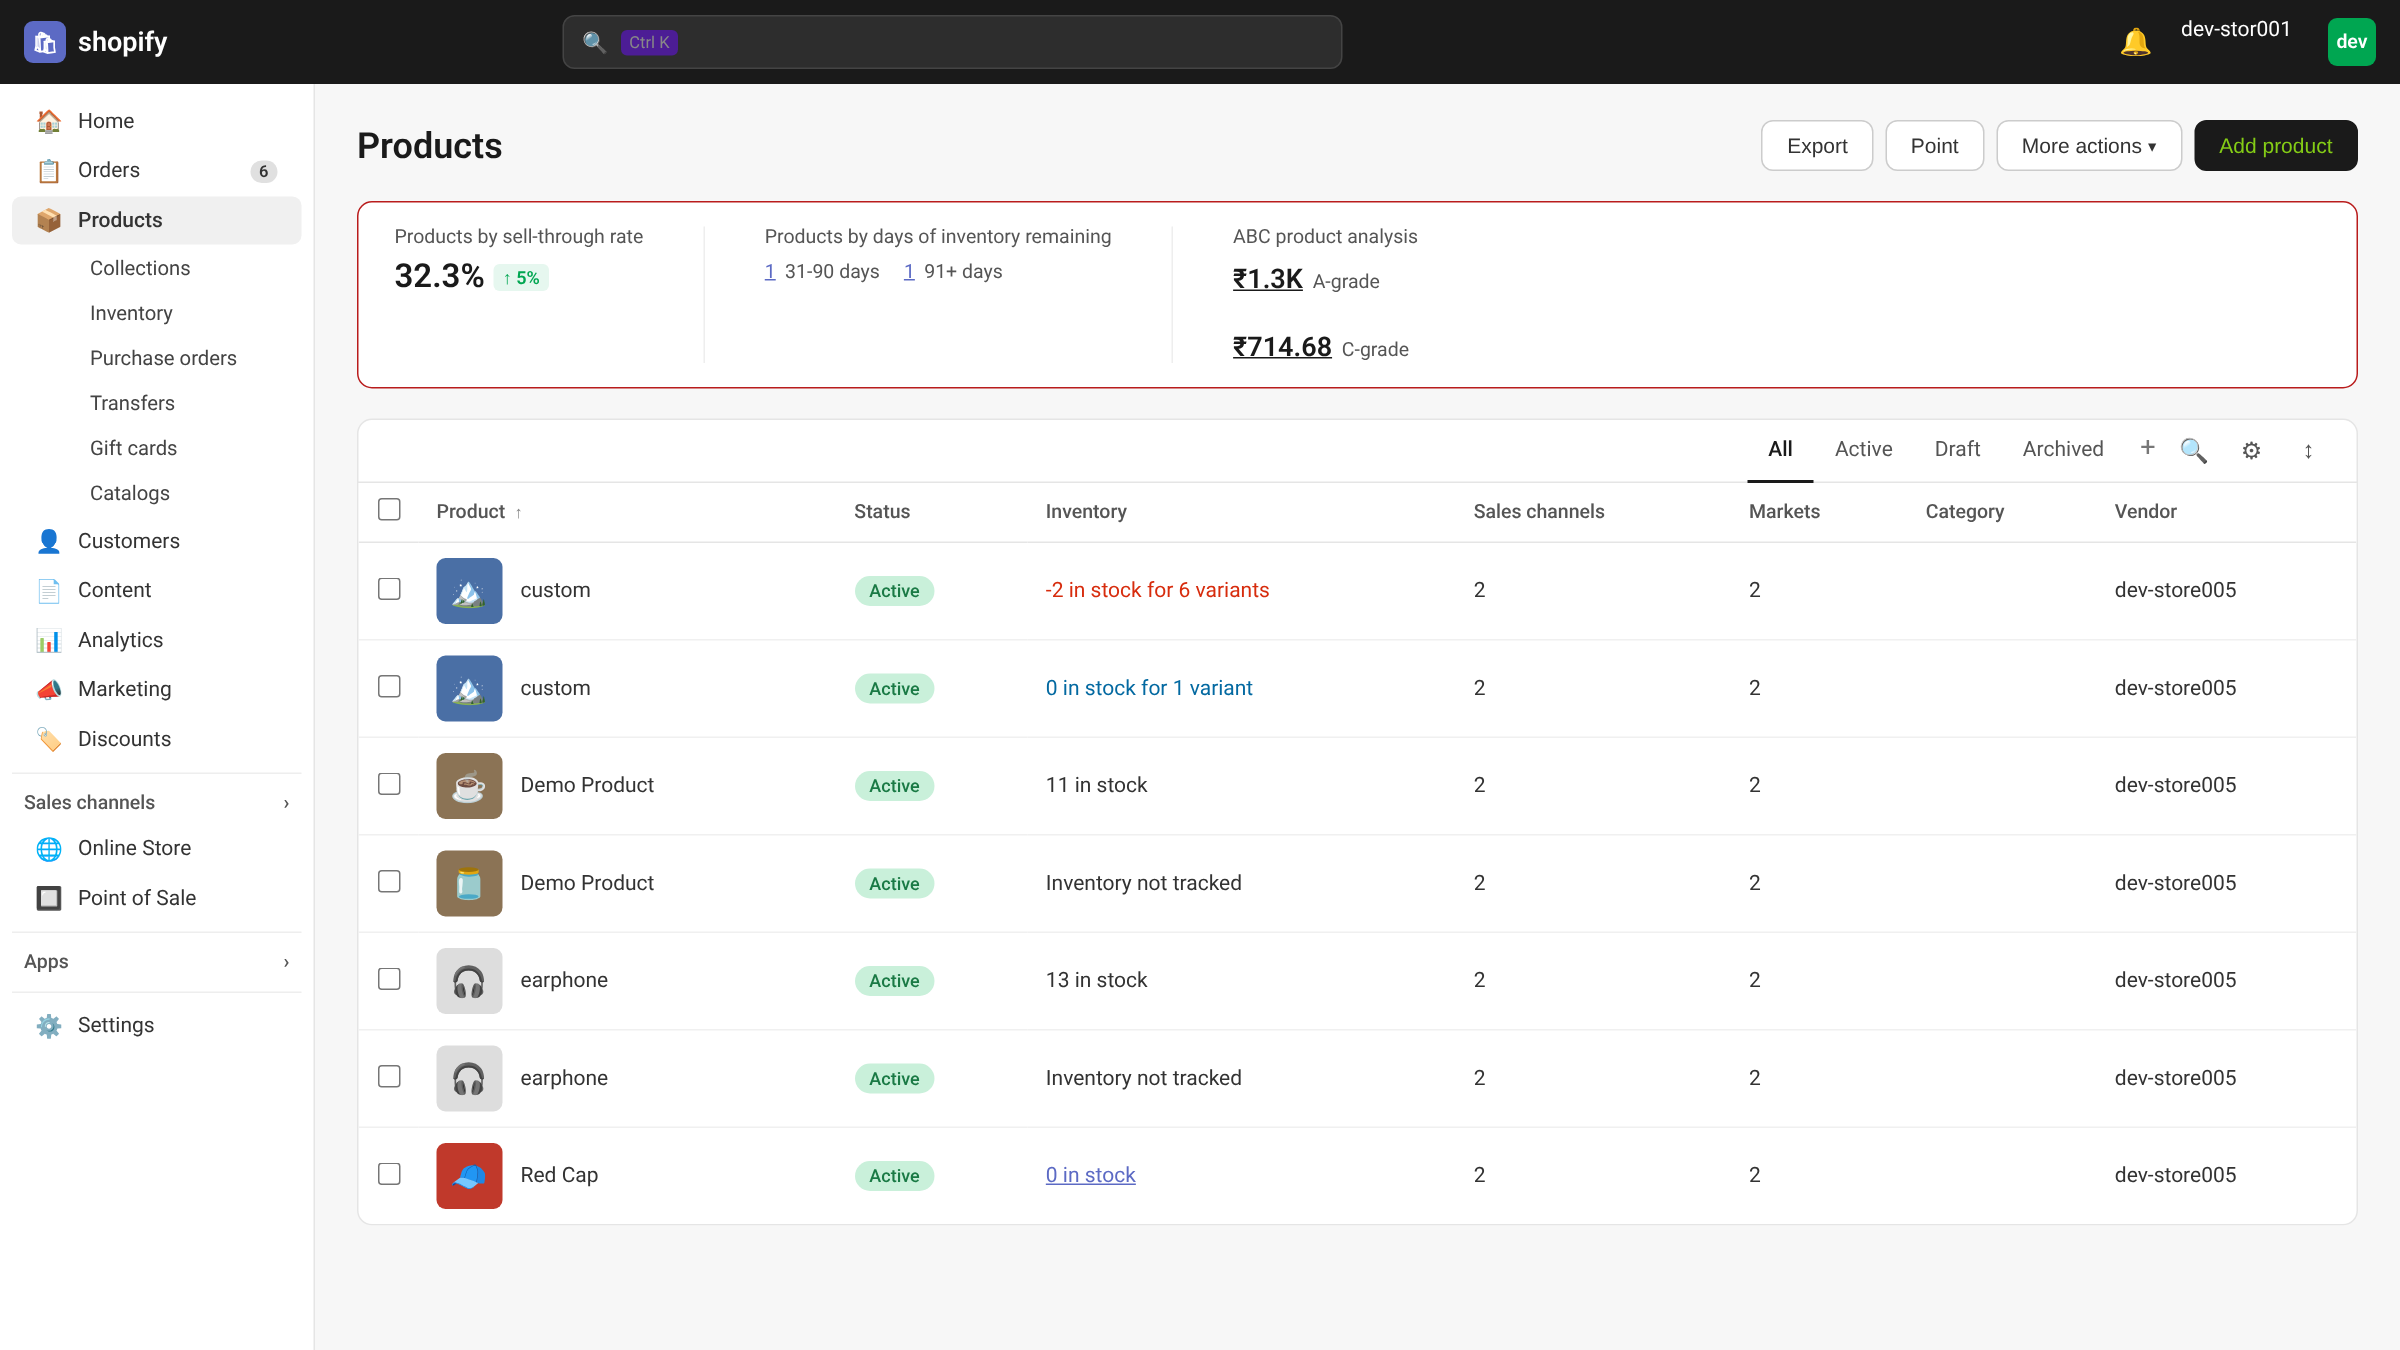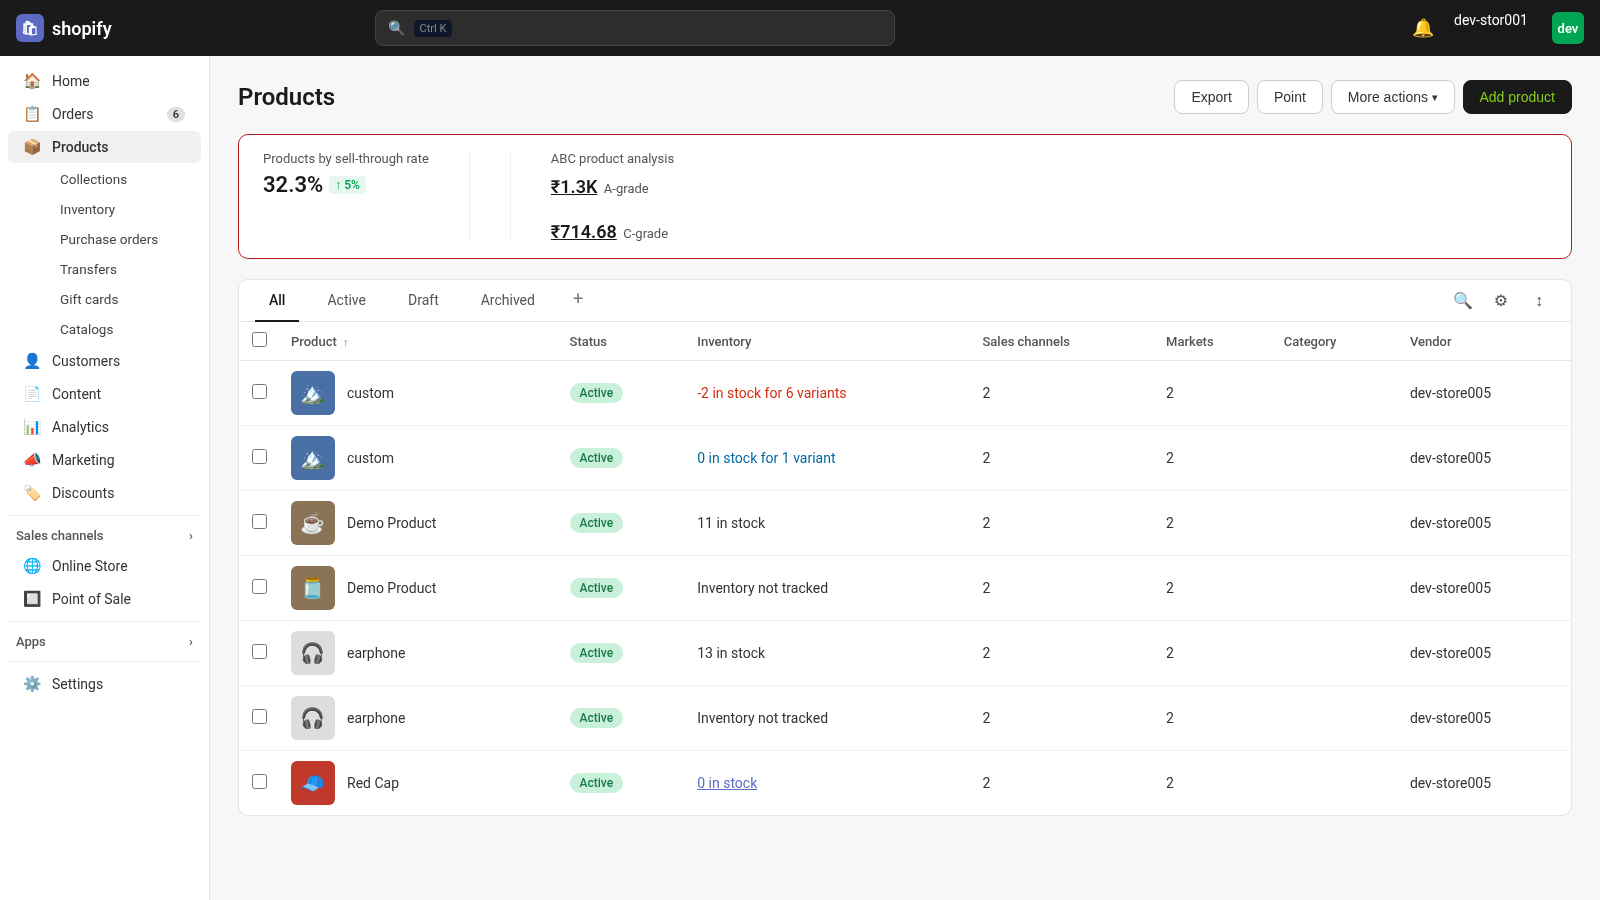--- a/index.html
+++ b/index.html
@@ -5,21 +5,21 @@
     * { box-sizing: border-box; margin: 0; padding: 0; }
     body { font-family: -apple-system, BlinkMacSystemFont, 'Segoe UI', Roboto, sans-serif; background: #f1f1f1; display: flex; flex-direction: column; height: 100vh; overflow: hidden; }
 
     
     .topbar { background: #1a1a1a; height: 56px; display: flex; align-items: center; padding: 0 16px; gap: 16px; flex-shrink: 0; }
     .topbar-logo { display: flex; align-items: center; gap: 8px; color: #fff; font-weight: 600; font-size: 18px; }
     .topbar-logo .bag-icon { width: 28px; height: 28px; background: #5c6ac4; border-radius: 6px; display: flex; align-items: center; justify-content: center; color: #fff; font-size: 14px; }
     .topbar-search { flex: 1; max-width: 520px; margin: 0 auto; background: #2d2d2d; border: 1px solid #444; border-radius: 8px; height: 36px; display: flex; align-items: center; padding: 0 12px; gap: 8px; color: #aaa; font-size: 14px; cursor: text; }
     .topbar-search .search-icon { color: #aaa; font-size: 14px; }
     .topbar-search .search-placeholder { flex: 1; color: #aaa; font-size: 14px; }
-    .topbar-search .kbd { background: #0f172a; border-radius: 4px; padding: 2px 6px; font-size: 11px; color: #888; }
+    .topbar-search .kbd { background: #4c1d95; border-radius: 4px; padding: 2px 6px; font-size: 11px; color: #888; }
     .topbar-right { display: flex; align-items: center; gap: 12px; margin-left: auto; }
     .bell-btn { background: transparent; border: none; color: #aaa; font-size: 18px; cursor: pointer; width: 36px; height: 36px; display: flex; align-items: center; justify-content: center; border-radius: 6px; }
     .store-btn { display: flex; align-items: flex-start; gap: 24px; background: transparent; border: none; color: #fff; font-size: 14px; cursor: pointer; }
     .store-avatar { width: 32px; height: 32px; background: #00a651; border-radius: 6px; display: flex; align-items: center; justify-content: center; color: #fff; font-size: 13px; font-weight: 600; }
 
     
     .layout { display: flex; flex: 1; overflow: hidden; }
 
     
     .sidebar { width: 210px; background: #fff; border-right: 1px solid #e5e5e5; overflow-y: auto; flex-shrink: 0; padding: 8px 0; }
@@ -53,21 +53,21 @@
     .analytics-sub-item { font-size: 13px; color: #555; }
     .analytics-sub-item span { color: #5c6ac4; text-decoration: underline; cursor: pointer; margin-right: 3px; }
     .analytics-divider { width: 1px; background: #eee; align-self: stretch; }
     .abc-values { display: flex; gap: 24px; margin-top: 4px; flex-direction: column; }
     .abc-item { font-size: 14px; }
     .abc-item .abc-price { font-size: 18px; font-weight: 600; color: #1a1a1a; text-decoration: underline; cursor: pointer; }
     .abc-item .abc-grade { font-size: 13px; color: #555; margin-left: 3px; }
 
     
     .filter-bar { background: #fff; border: 1px solid #e5e5e5; border-radius: 10px 10px 0 0; padding: 0 16px; display: flex; align-items: center; border-bottom: 1px solid #e5e5e5; }
-    .filter-tabs { display: flex; gap: 14px; flex: 1; }
+    .filter-tabs { display: flex; gap: 0; flex: 1; justify-content: flex-end; }
     .filter-tab { padding: 12px 14px; font-size: 14px; color: #555; cursor: pointer; border-bottom: 2px solid transparent; margin-bottom: -1px; }
     .filter-tab.active { color: #1a1a1a; font-weight: 500; border-bottom-color: #1a1a1a; }
     .filter-tab.add { color: #777; font-size: 18px; padding: 8px 10px; }
     .filter-actions { display: flex; gap: 6px; align-items: center; margin-left: auto; }
     .icon-btn { width: 32px; height: 32px; border: none; background: transparent; border-radius: 6px; cursor: pointer; display: flex; align-items: center; justify-content: center; color: #555; font-size: 16px; }
 
     
     .table-container { background: #fff; border: 1px solid #e5e5e5; border-top: none; border-radius: 0 0 10px 10px; overflow: hidden; }
     table { width: 100%; border-collapse: collapse; }
     thead th { padding: 10px 12px; text-align: left; font-size: 13px; font-weight: 500; color: #555; border-bottom: 1px solid #e5e5e5; background: #fff; }
@@ -208,20 +208,31 @@
 
     <div class="analytics-card">
       <div class="analytics-section">
         <div class="analytics-label">Products by sell-through rate</div>
         <div class="analytics-value">
           <span>32.3%</span>
           <span class="analytics-trend">↑ 5%</span>
         </div>
       </div>
       <div class="analytics-divider"></div>
+      <div class="analytics-section">
+        <div class="analytics-label">Products by days of inventory remaining</div>
+        <div class="analytics-sub">
+          <div class="analytics-sub-item">
+            <span>1</span> 31-90 days
+          </div>
+          <div class="analytics-sub-item">
+            <span>1</span> 91+ days
+          </div>
+        </div>
+      </div>
       <div class="analytics-divider"></div>
       <div class="analytics-section">
         <div class="analytics-label">ABC product analysis</div>
         <div class="abc-values">
           <div class="abc-item">
             <span class="abc-price">₹1.3K</span>
             <span class="abc-grade">A-grade</span>
           </div>
           <div class="abc-item">
             <span class="abc-price">₹714.68</span>

